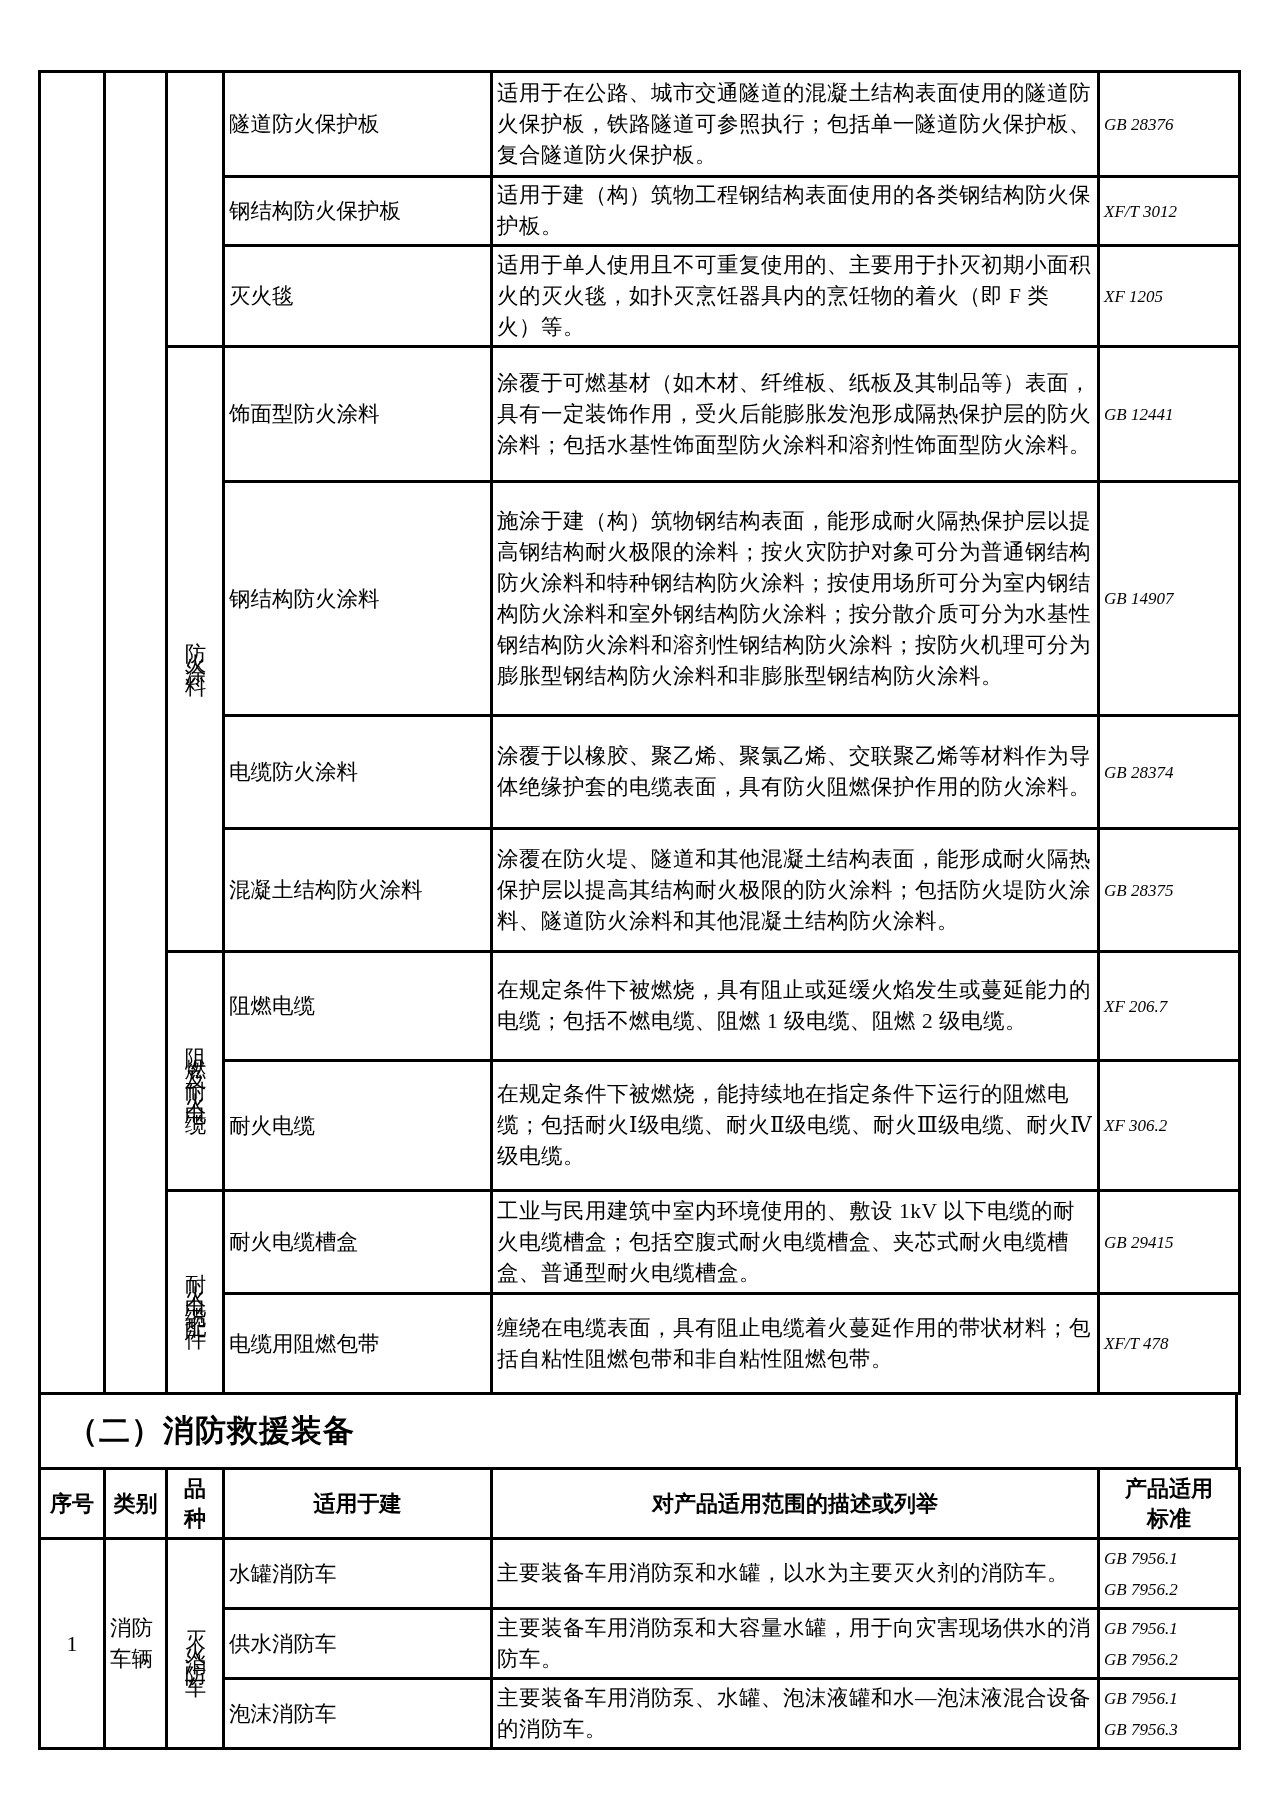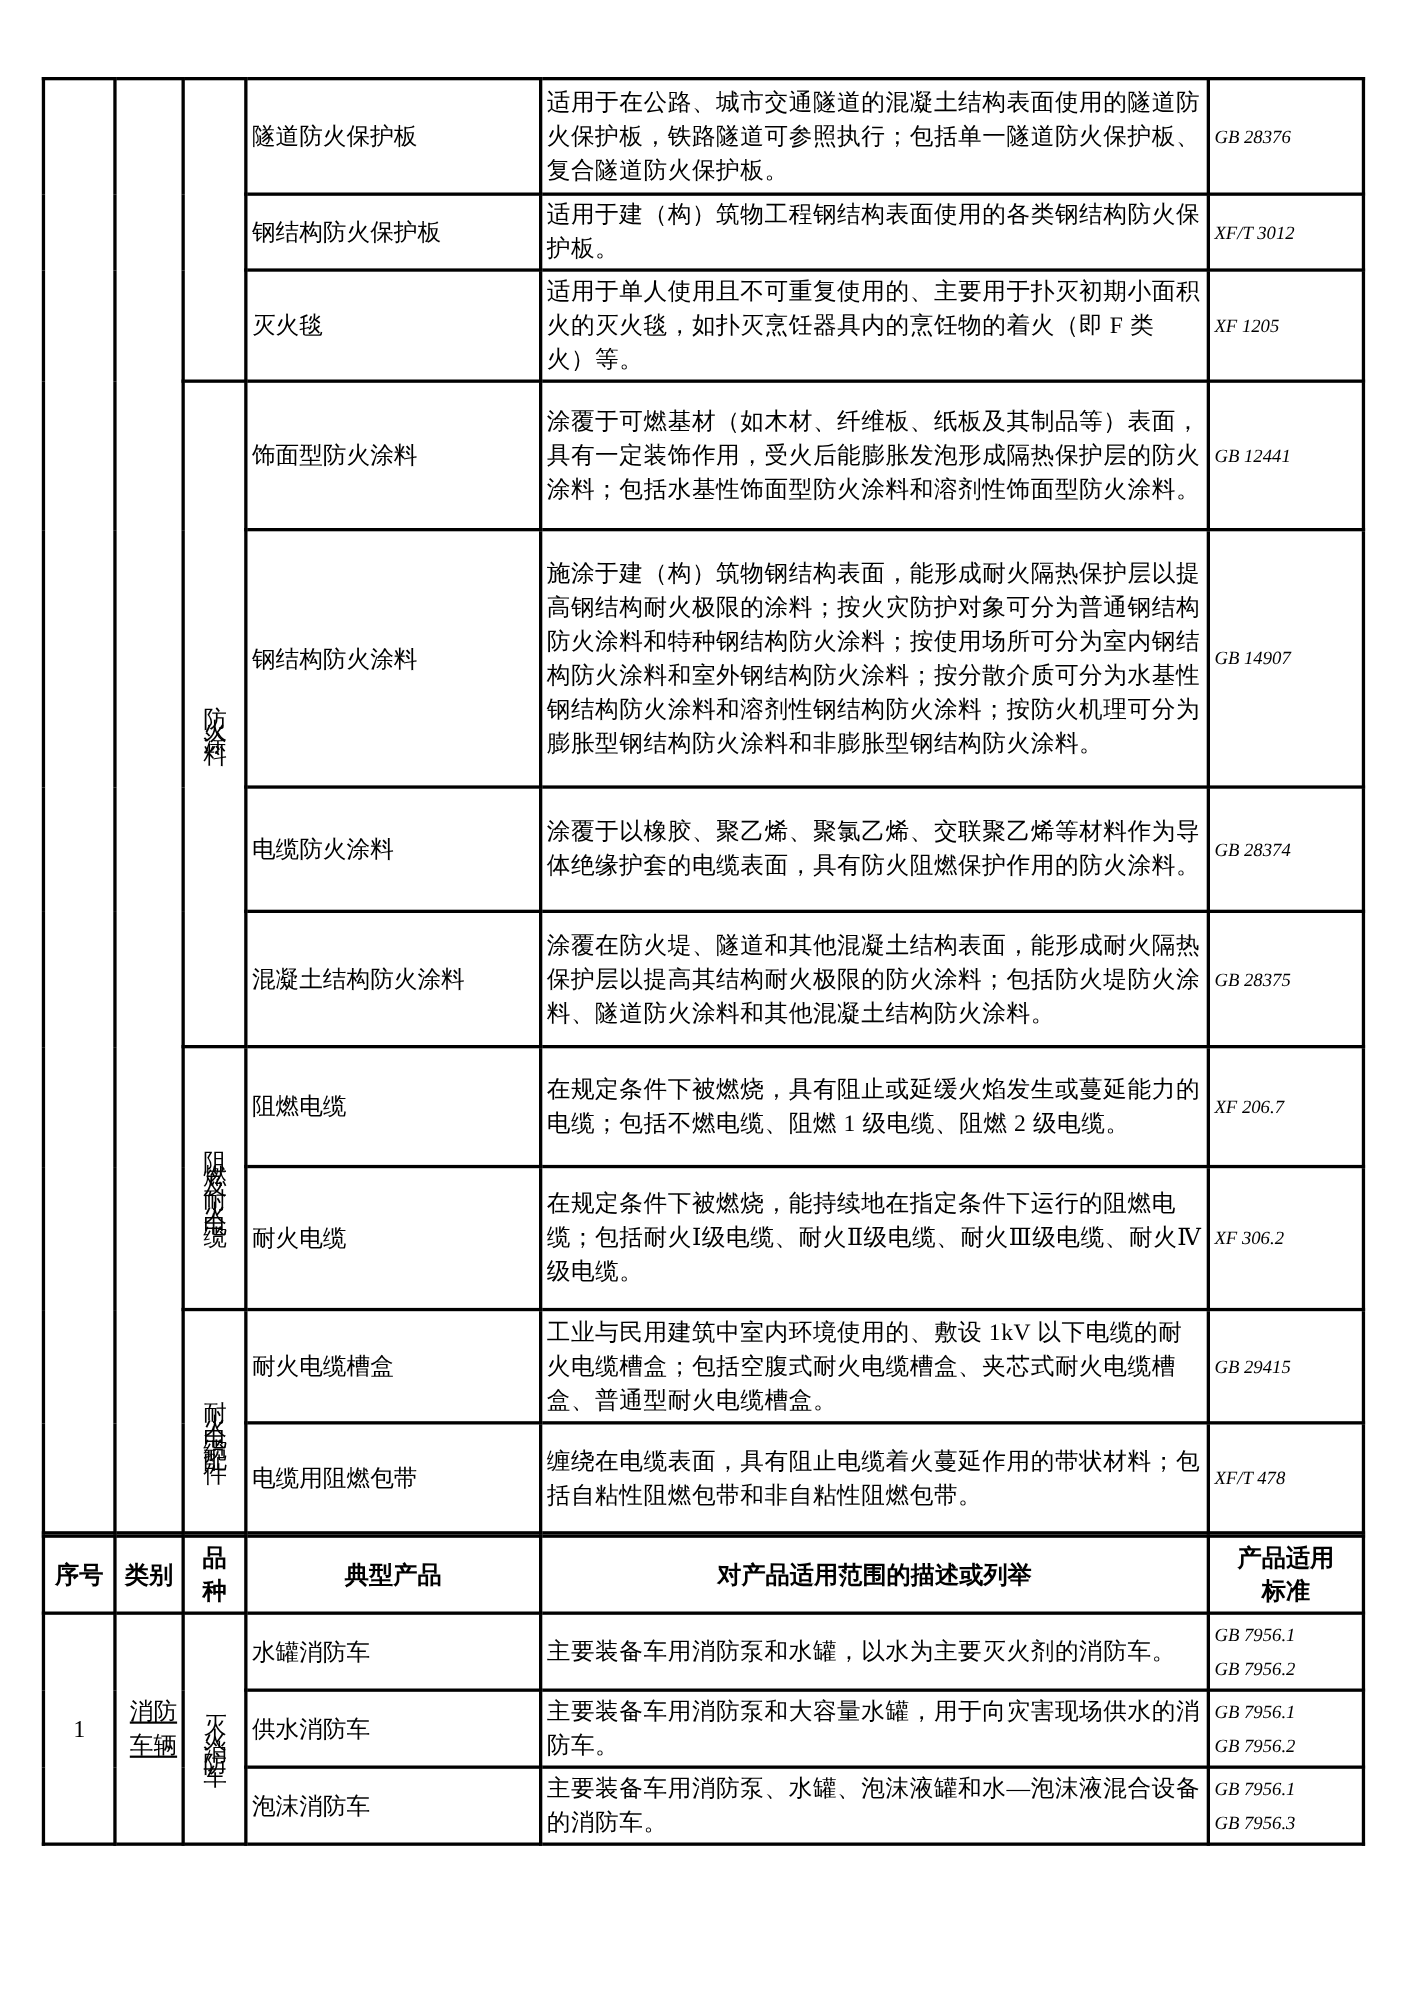--- a/index.html
+++ b/index.html
@@ -7,21 +7,21 @@
     position:relative; width:1280px; height:1810px; margin:0 auto;
     background:#ffffff; overflow:hidden; color:#000;
     font-family:"Liberation Serif","DejaVu Serif",serif;
   }
   .doc { position:absolute; left:38px; top:70px; width:1200px; }
 
   table.grid { border-collapse:collapse; table-layout:fixed; width:1200px; }
   table.grid td { border:3px solid #000; vertical-align:middle; padding:2px 4px; box-sizing:border-box; }
 
   .sn-cell   { text-align:center; font-size:22px; }
-  .cat-cell  { text-align:right; font-size:21.5px; line-height:31px; padding:2px 6px;text-decoration:underline; }
+  .cat-cell  { text-align:left; font-size:21.5px; line-height:31px; padding:2px 6px; }
   .vcell     { text-align:center; padding:2px 0; }
   .vert      { display:inline-block; writing-mode:vertical-rl; text-orientation:upright;
                font-size:21.5px; letter-spacing:11px; line-height:26px; }
   .prod-cell { font-size:21.5px; line-height:30px; padding:2px 6px; }
   .desc-cell { text-align:left; font-size:21.5px; line-height:31px; letter-spacing:0.5px;
                padding:5px 8px 5px 12px;margin-left:36px; }
   .std-cell  { text-align:left; font-size:17px; line-height:31px; white-space:pre-line;font-style:italic; }
 
   .hdr-cell  { font-family:"Liberation Sans","DejaVu Sans",sans-serif; font-weight:bold;
                font-size:22px; text-align:center; line-height:30px; }
@@ -112,36 +112,39 @@
           <td class="std-cell">GB 29415</td>
         </tr>
         <tr style="height:100px">
           <td class="prod-cell">电缆用阻燃包带</td>
           <td class="desc-cell">缠绕在电缆表面，具有阻止电缆着火蔓延作用的带状材料；包括自粘性阻燃包带和非自粘性阻燃包带。</td>
           <td class="std-cell">XF/T 478</td>
         </tr>
       </tbody>
     </table>
 
+    <div class="section-band">
+      <span>（二）消防救援装备</span>
+    </div>
 
     <table class="grid">
       <colgroup>
         <col style="width:65px">
           <col style="width:62px">
           <col style="width:57px">
         <col style="width:268px">
           <col style="width:607px">
           <col style="width:141px">
       </colgroup>
       <tbody>
         <tr style="height:70px">
           <td class="hdr-cell">序号</td>
           <td class="hdr-cell">类别</td>
           <td class="hdr-cell"><span class="w-narrow">品种</span></td>
-          <td class="hdr-cell">典型产品</td>
+          <td class="hdr-cell">适用于建</td>
           <td class="hdr-cell">对产品适用范围的描述或列举</td>
           <td class="hdr-cell"><span class="w-std">产品适用标准</span></td>
         </tr>
         <tr style="height:70px">
           <td class="sn-cell" rowspan="3">1</td>
           <td class="cat-cell" rowspan="3">消防车辆</td>
           <td class="vcell" rowspan="3"><span class="vert">灭火消防车</span></td>
           <td class="prod-cell">水罐消防车</td>
           <td class="desc-cell">主要装备车用消防泵和水罐，以水为主要灭火剂的消防车。</td>
           <td class="std-cell">GB 7956.1

